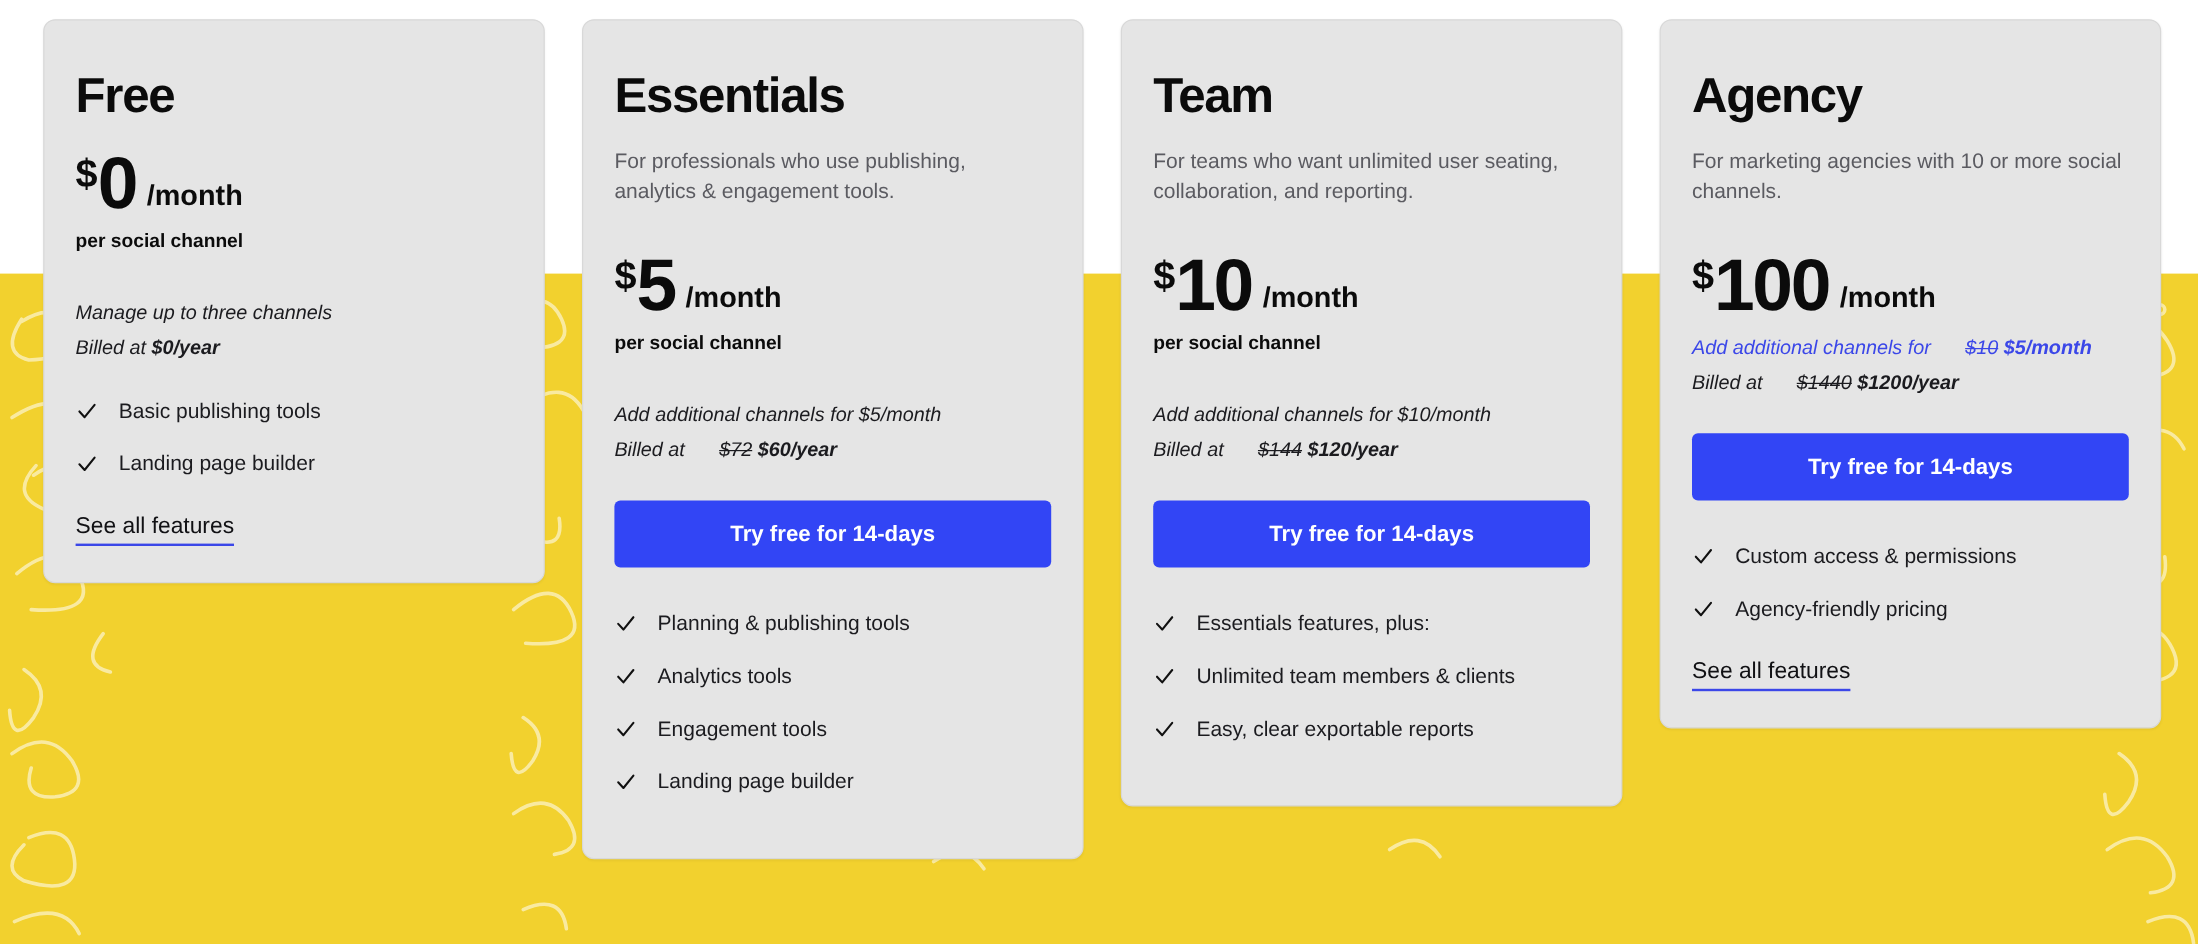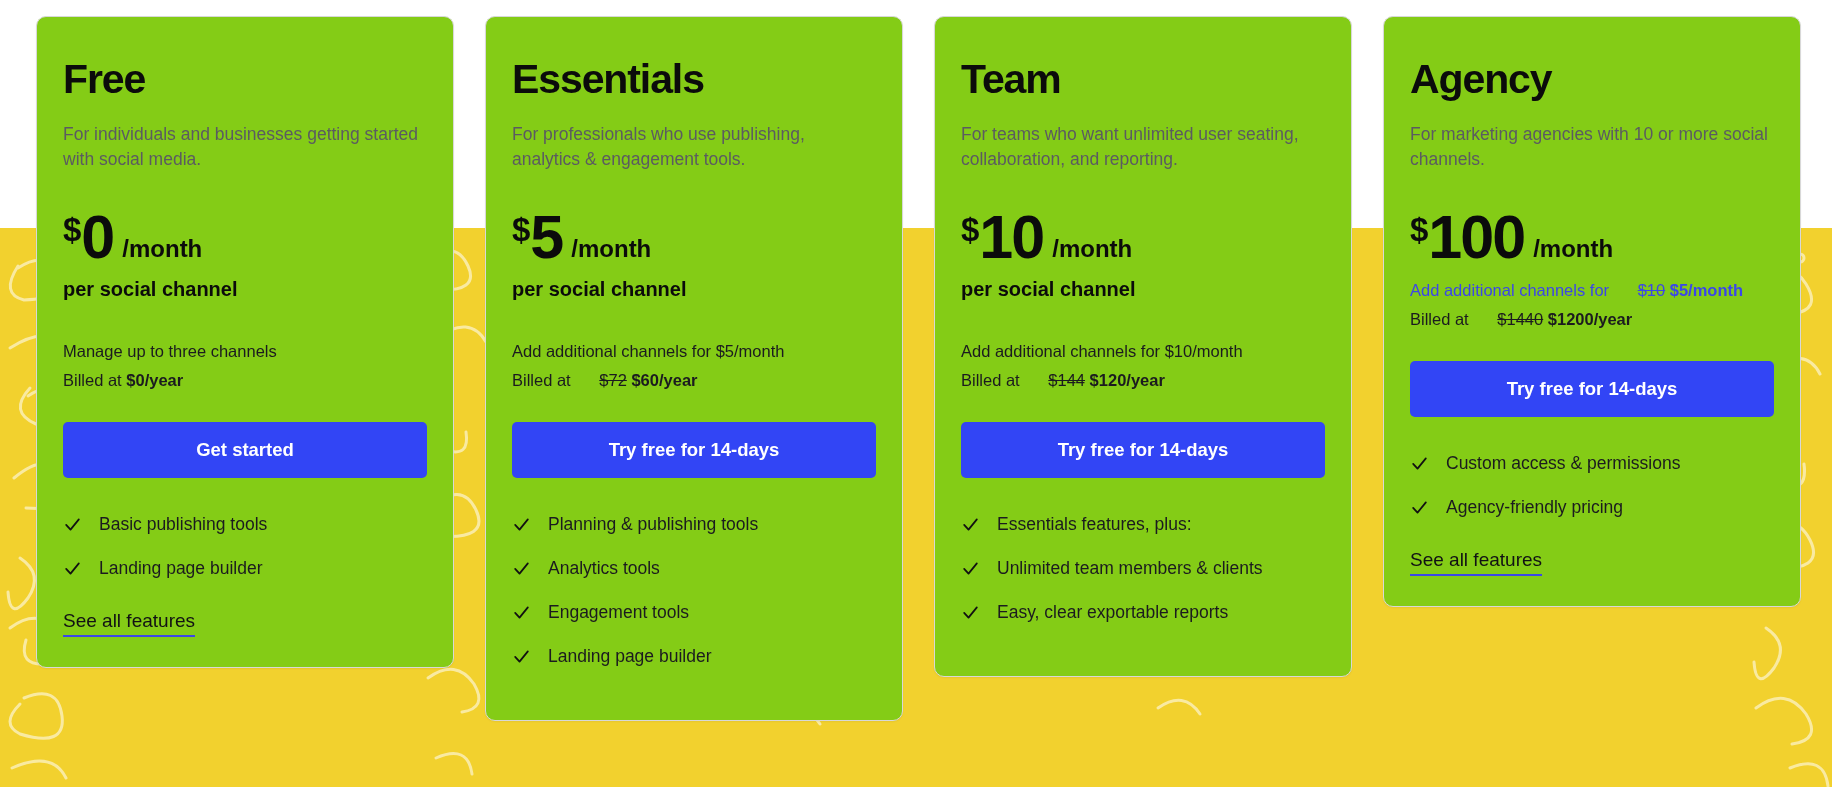--- a/index.html
+++ b/index.html
@@ -33,21 +33,21 @@
   #cards {
     position: relative;
     z-index: 2;
     display: flex;
     gap: 31px;
     padding: 16px 36px 0 36px;
     align-items: flex-start;
   }
 
   .card {
-    background: #84cc16;
+    background: #e5e5e5;
     border: 1px solid #d8d8d8;
     border-radius: 10px;
     width: 418px;
     flex: 0 0 418px;
     padding: 42px 26px 30px 26px;
     box-shadow: 0 1px 2px rgba(0,0,0,.05);
     display: flex;
     flex-direction: column;
   }
 
@@ -90,38 +90,38 @@
   }
   .per {
     font-size: 24px;
     font-weight: 700;
     color: #0b0b0b;
     margin-left: 9px;
     position: relative;
     top: -7px;
   }
   .price-sub {
-    font-size: 20px;
+    font-size: 16px;
     font-weight: 700;
     color: #0b0b0b;
     margin-bottom: 38px;
   }
 
   
   .note {
     font-size: 16.5px;
     color: #1b1b1f;
     line-height: 1.55;
     margin-bottom: 3px;
     white-space: nowrap;
   }
   .note.link { color: #3b47e8; }
   .note .strike { text-decoration: line-through; padding-left: 24px; }
   .note .bold { font-weight: 700; margin-top: 40px; }
-  .notes-block { margin-bottom: 26px; }
+  .notes-block { margin-bottom: 26px; font-style: italic; }
 
   
   .cta {
     display: block;
     width: 100%;
     background: #3245F5;
     color: #ffffff;
     border: none;
     border-radius: 5px;
     font-family: "Liberation Sans", sans-serif;
@@ -214,32 +214,30 @@
       <path d="M1756 480 q30 -22 50 6 q16 26 -14 30"></path>
       <circle cx="1800" cy="30" r="4"></circle>
       <path d="M1790 540 q34 -14 38 18"></path>
     </g>
   </svg>
 </div>
 
 <div id="cards">
     <div class="card">
       <div class="plan-name">Free</div>
-      <div class="plan-desc">For individuals and businesses getting started with social media.</div>
       <div class="price-row">
         <span class="currency">$</span>
         <span class="amount">0</span>
         <span class="per">/month</span>
       </div>
       <div class="price-sub">per social channel</div>
       <div class="notes-block">
         <div class="note"><span>Manage up to three channels</span></div>
         <div class="note"><span>Billed at </span><span class="bold">$0/year</span></div>
       </div>
-      <button class="cta">Get started</button>
       <ul class="features">
         <li class="feature">
           <span class="check">
             <svg viewBox="0 0 24 24" width="19" height="19" fill="none" stroke="currentColor" stroke-width="2.2" stroke-linecap="round" stroke-linejoin="round">
               <polyline points="4,12.5 9.5,18.5 20,5.5"></polyline>
             </svg>
           </span>
           <span>Basic publishing tools</span>
         </li>
         <li class="feature">

